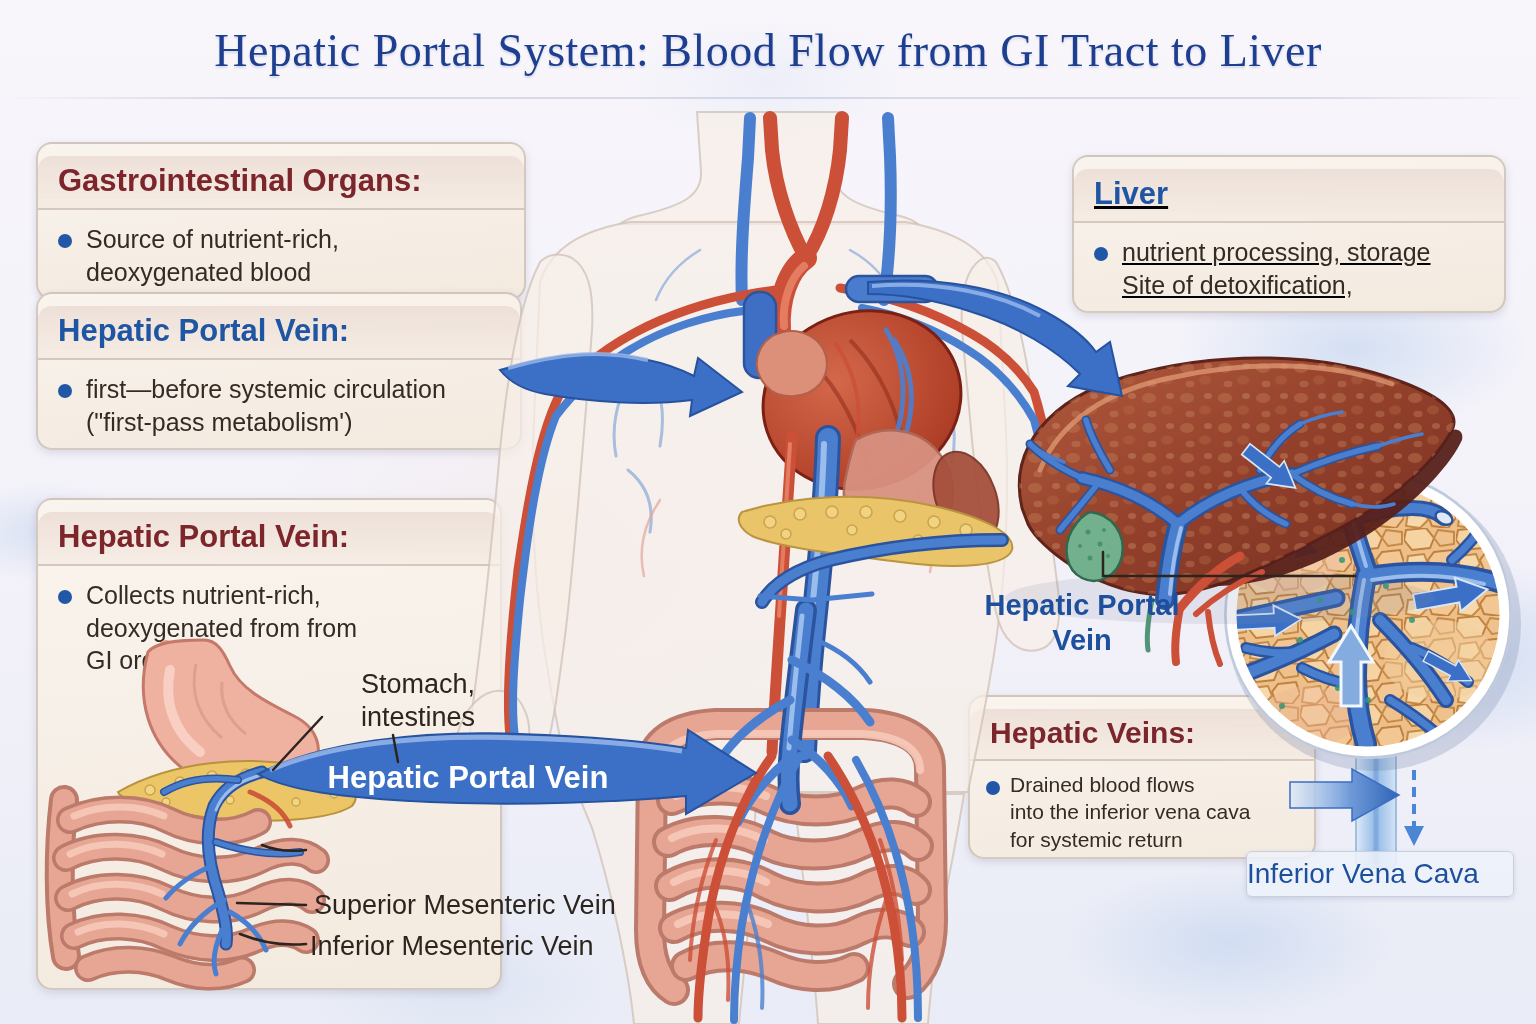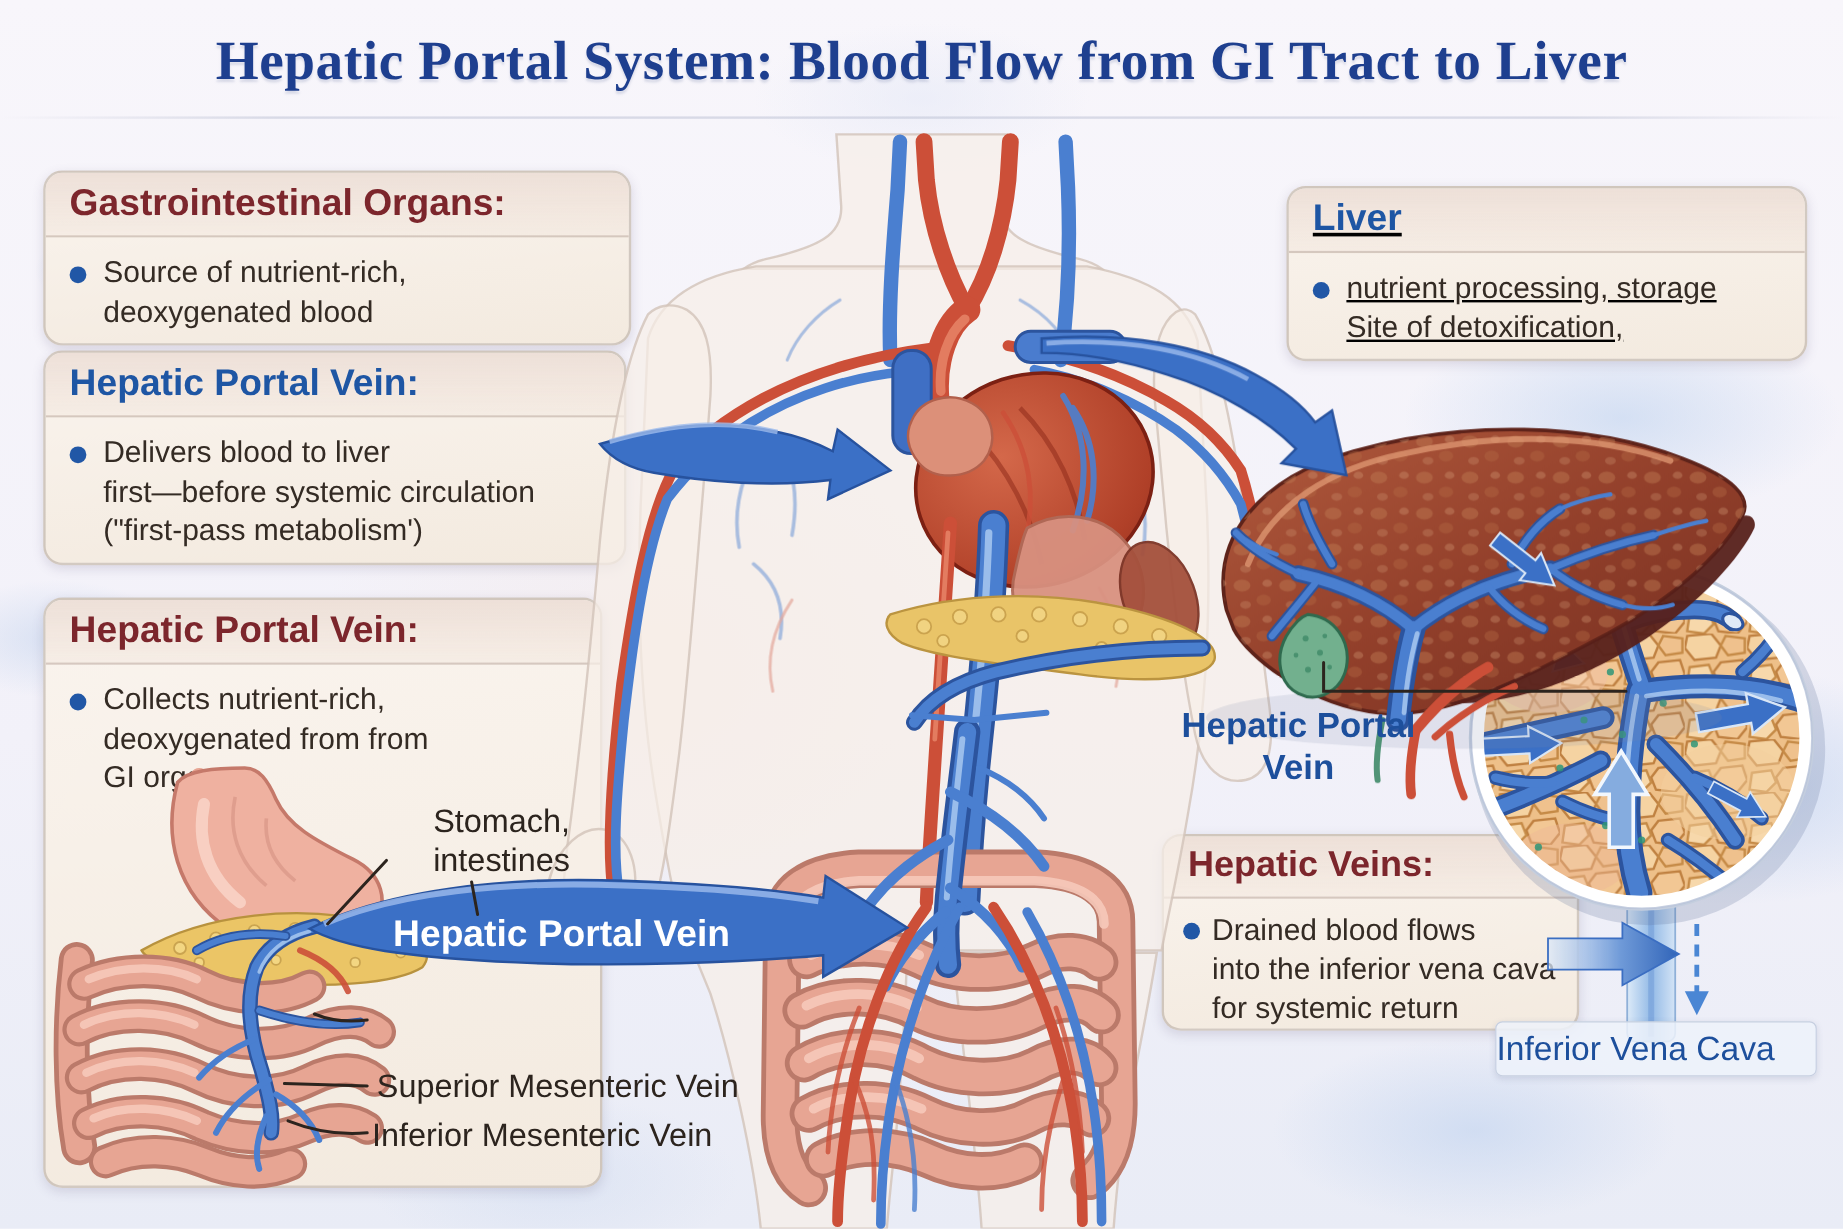--- a/index.html
+++ b/index.html
@@ -14,29 +14,29 @@
       radial-gradient(400px 300px at 35% 55%, rgba(244,228,222,.4), transparent 70%),
       radial-gradient(260px 120px at 88% 34%, rgba(186,208,238,.55), transparent 70%),
       radial-gradient(300px 140px at 94% 64%, rgba(182,205,238,.6), transparent 70%),
       radial-gradient(240px 110px at 80% 92%, rgba(188,208,238,.55), transparent 70%),
       radial-gradient(220px 100px at 30% 96%, rgba(205,218,240,.45), transparent 70%),
       linear-gradient(180deg,#f8f6fb 0%,#f2f1f9 60%,#e9ecf6 100%);
   }
   .top-rule{position:absolute;left:0;top:97px;width:100%;height:2px;
     background:linear-gradient(90deg,rgba(185,190,210,0),rgba(185,190,210,.5) 15%,rgba(185,190,210,.5) 85%,rgba(185,190,210,0));}
   .title{position:absolute;left:0;top:24px;width:100%;text-align:center;
-    font-family:"Liberation Serif",serif;font-weight:bold;font-size:46px;color:#1e3f8f;
+    font-family:"Liberation Serif",serif;font-weight:normal;font-size:46px;color:#1e3f8f;
     letter-spacing:.5px;text-shadow:0 2px 2px rgba(120,130,170,.25);}
   .panel{position:absolute;border-radius:16px;
     background:linear-gradient(175deg,#faf4ee,#f3eadf);
     border:2px solid rgba(178,168,158,.55);
     box-shadow:0 3px 9px rgba(100,90,125,.18);}
   .panel-head{padding:7px 20px 9px;border-bottom:2px solid rgba(190,175,165,.5);
     background:linear-gradient(180deg,rgba(236,222,214,.92),rgba(243,232,223,.5));
-    border-radius:14px 14px 0 0;font-weight:bold;font-size:31px;}
+    border-radius:14px 14px 0 0;font-weight:bold;font-size:31px;margin-top:12px;}
   .head-maroon{color:#7c262c;}
   .head-blue{color:#1e56a4;}
   .panel-body{padding:13px 18px 10px 20px;font-size:25px;color:#342b24;line-height:1.3;}
   .bullet{display:flex;gap:14px;}
   .dot{flex:none;width:14px;height:14px;border-radius:50%;background:#2157a6;margin-top:11px;}
   .flabel{position:absolute;font-size:27px;color:#2c241e;line-height:1.22;}
   .flabel.center{text-align:center;}
   .hpv-right{position:absolute;left:972px;top:588px;width:220px;text-align:center;
     font-weight:bold;font-size:29px;line-height:1.2;color:#1d4f9c;}
   .ivc-pill{position:absolute;left:1246px;top:851px;width:266px;height:44px;
@@ -75,21 +75,20 @@
       </div>
     </div>
   </div>
 
   <div class="panel" style="left:36px;top:292px;width:482px;">
     <div class="panel-head head-blue">Hepatic Portal Vein:</div>
     <div class="panel-body">
       <div class="bullet">
           <span class="dot"></span>
         <div>
-          <div>Delivers blood to liver</div>
           <div>first—before systemic circulation</div>
           <div>("first-pass metabolism')</div>
         </div>
       </div>
     </div>
   </div>
 
   <div class="panel" style="left:36px;top:498px;width:462px;height:488px;">
     <div class="panel-head head-maroon">Hepatic Portal Vein:</div>
     <div class="panel-body">
@@ -112,21 +111,21 @@
         <div>
           <div>nutrient processing, storage</div>
           <div>Site of detoxification,</div>
         </div>
       </div>
     </div>
   </div>
 
   <div class="panel" style="left:968px;top:695px;width:344px;height:160px;">
     <div class="panel-head head-maroon" style="font-size:30px;">Hepatic Veins:</div>
-    <div class="panel-body" style="font-size:25px;padding:10px 12px 8px 16px;">
+    <div class="panel-body" style="font-size:21px;padding:10px 12px 8px 16px;">
       <div class="bullet" style="gap:10px;">
           <span class="dot" style="margin-top:10px;"></span>
         <div>
           <div>Drained blood flows</div>
           <div>into the inferior vena cava</div>
           <div>for systemic return</div>
         </div>
       </div>
     </div>
   </div>

